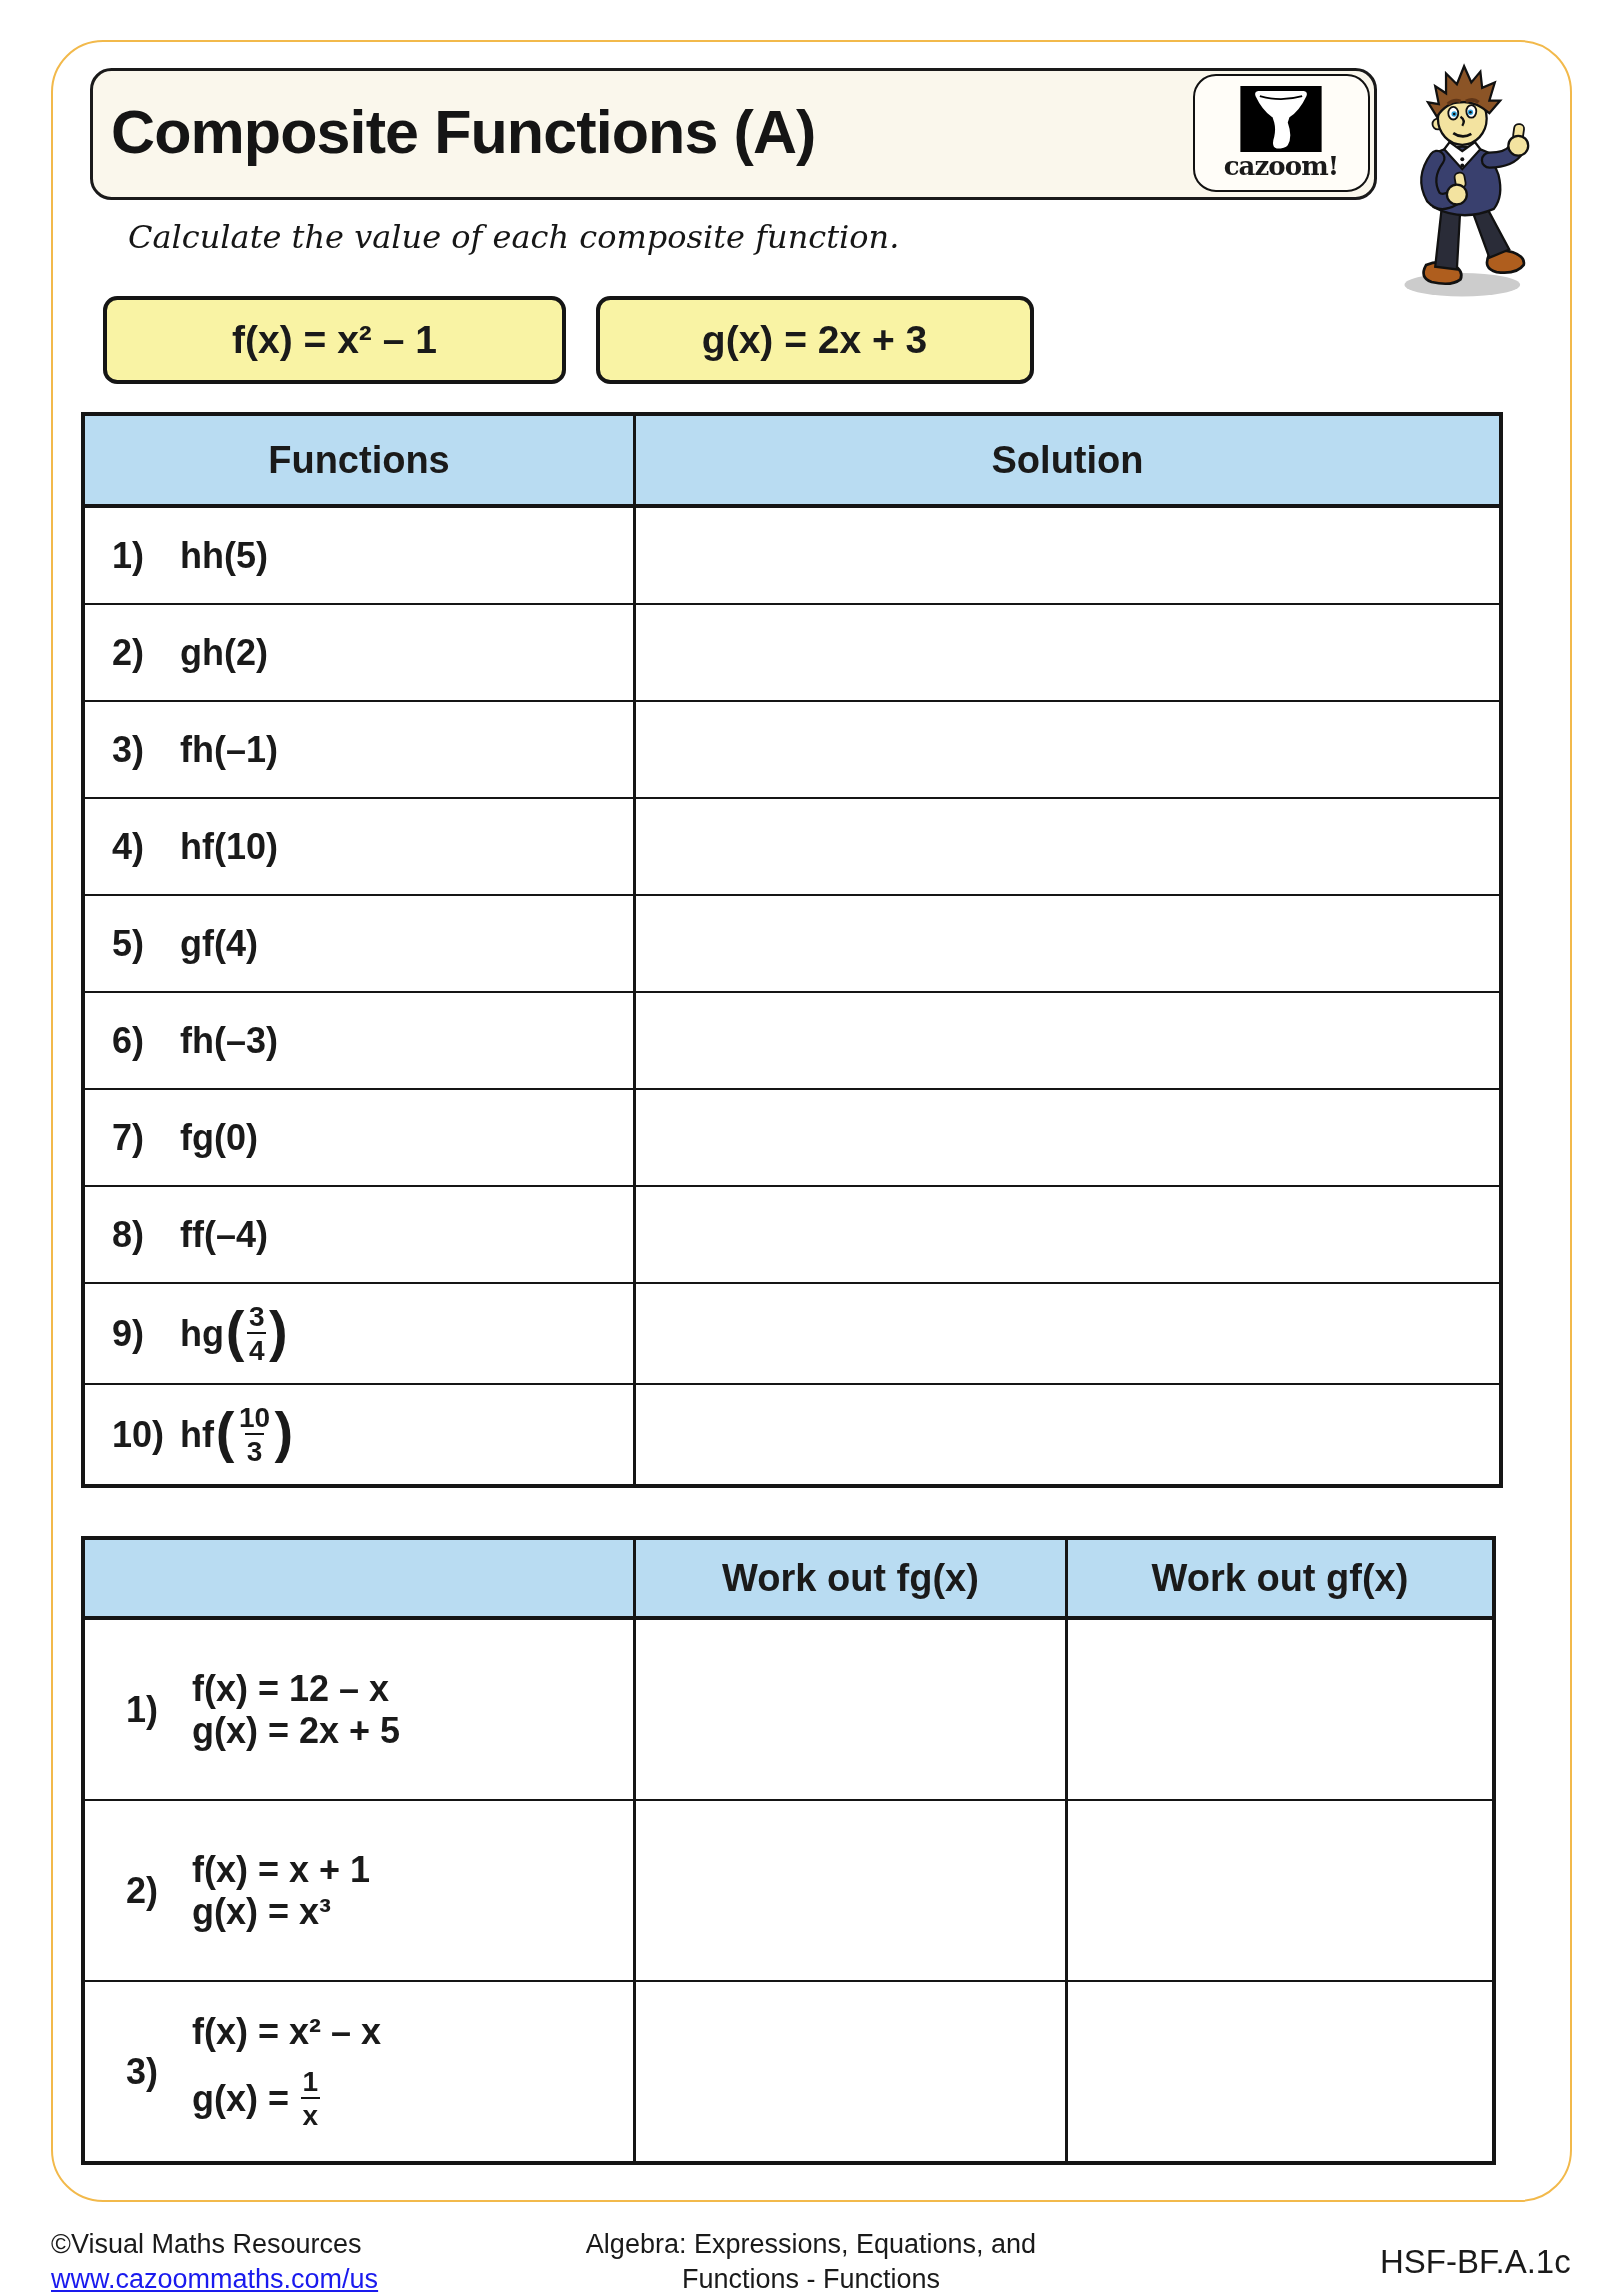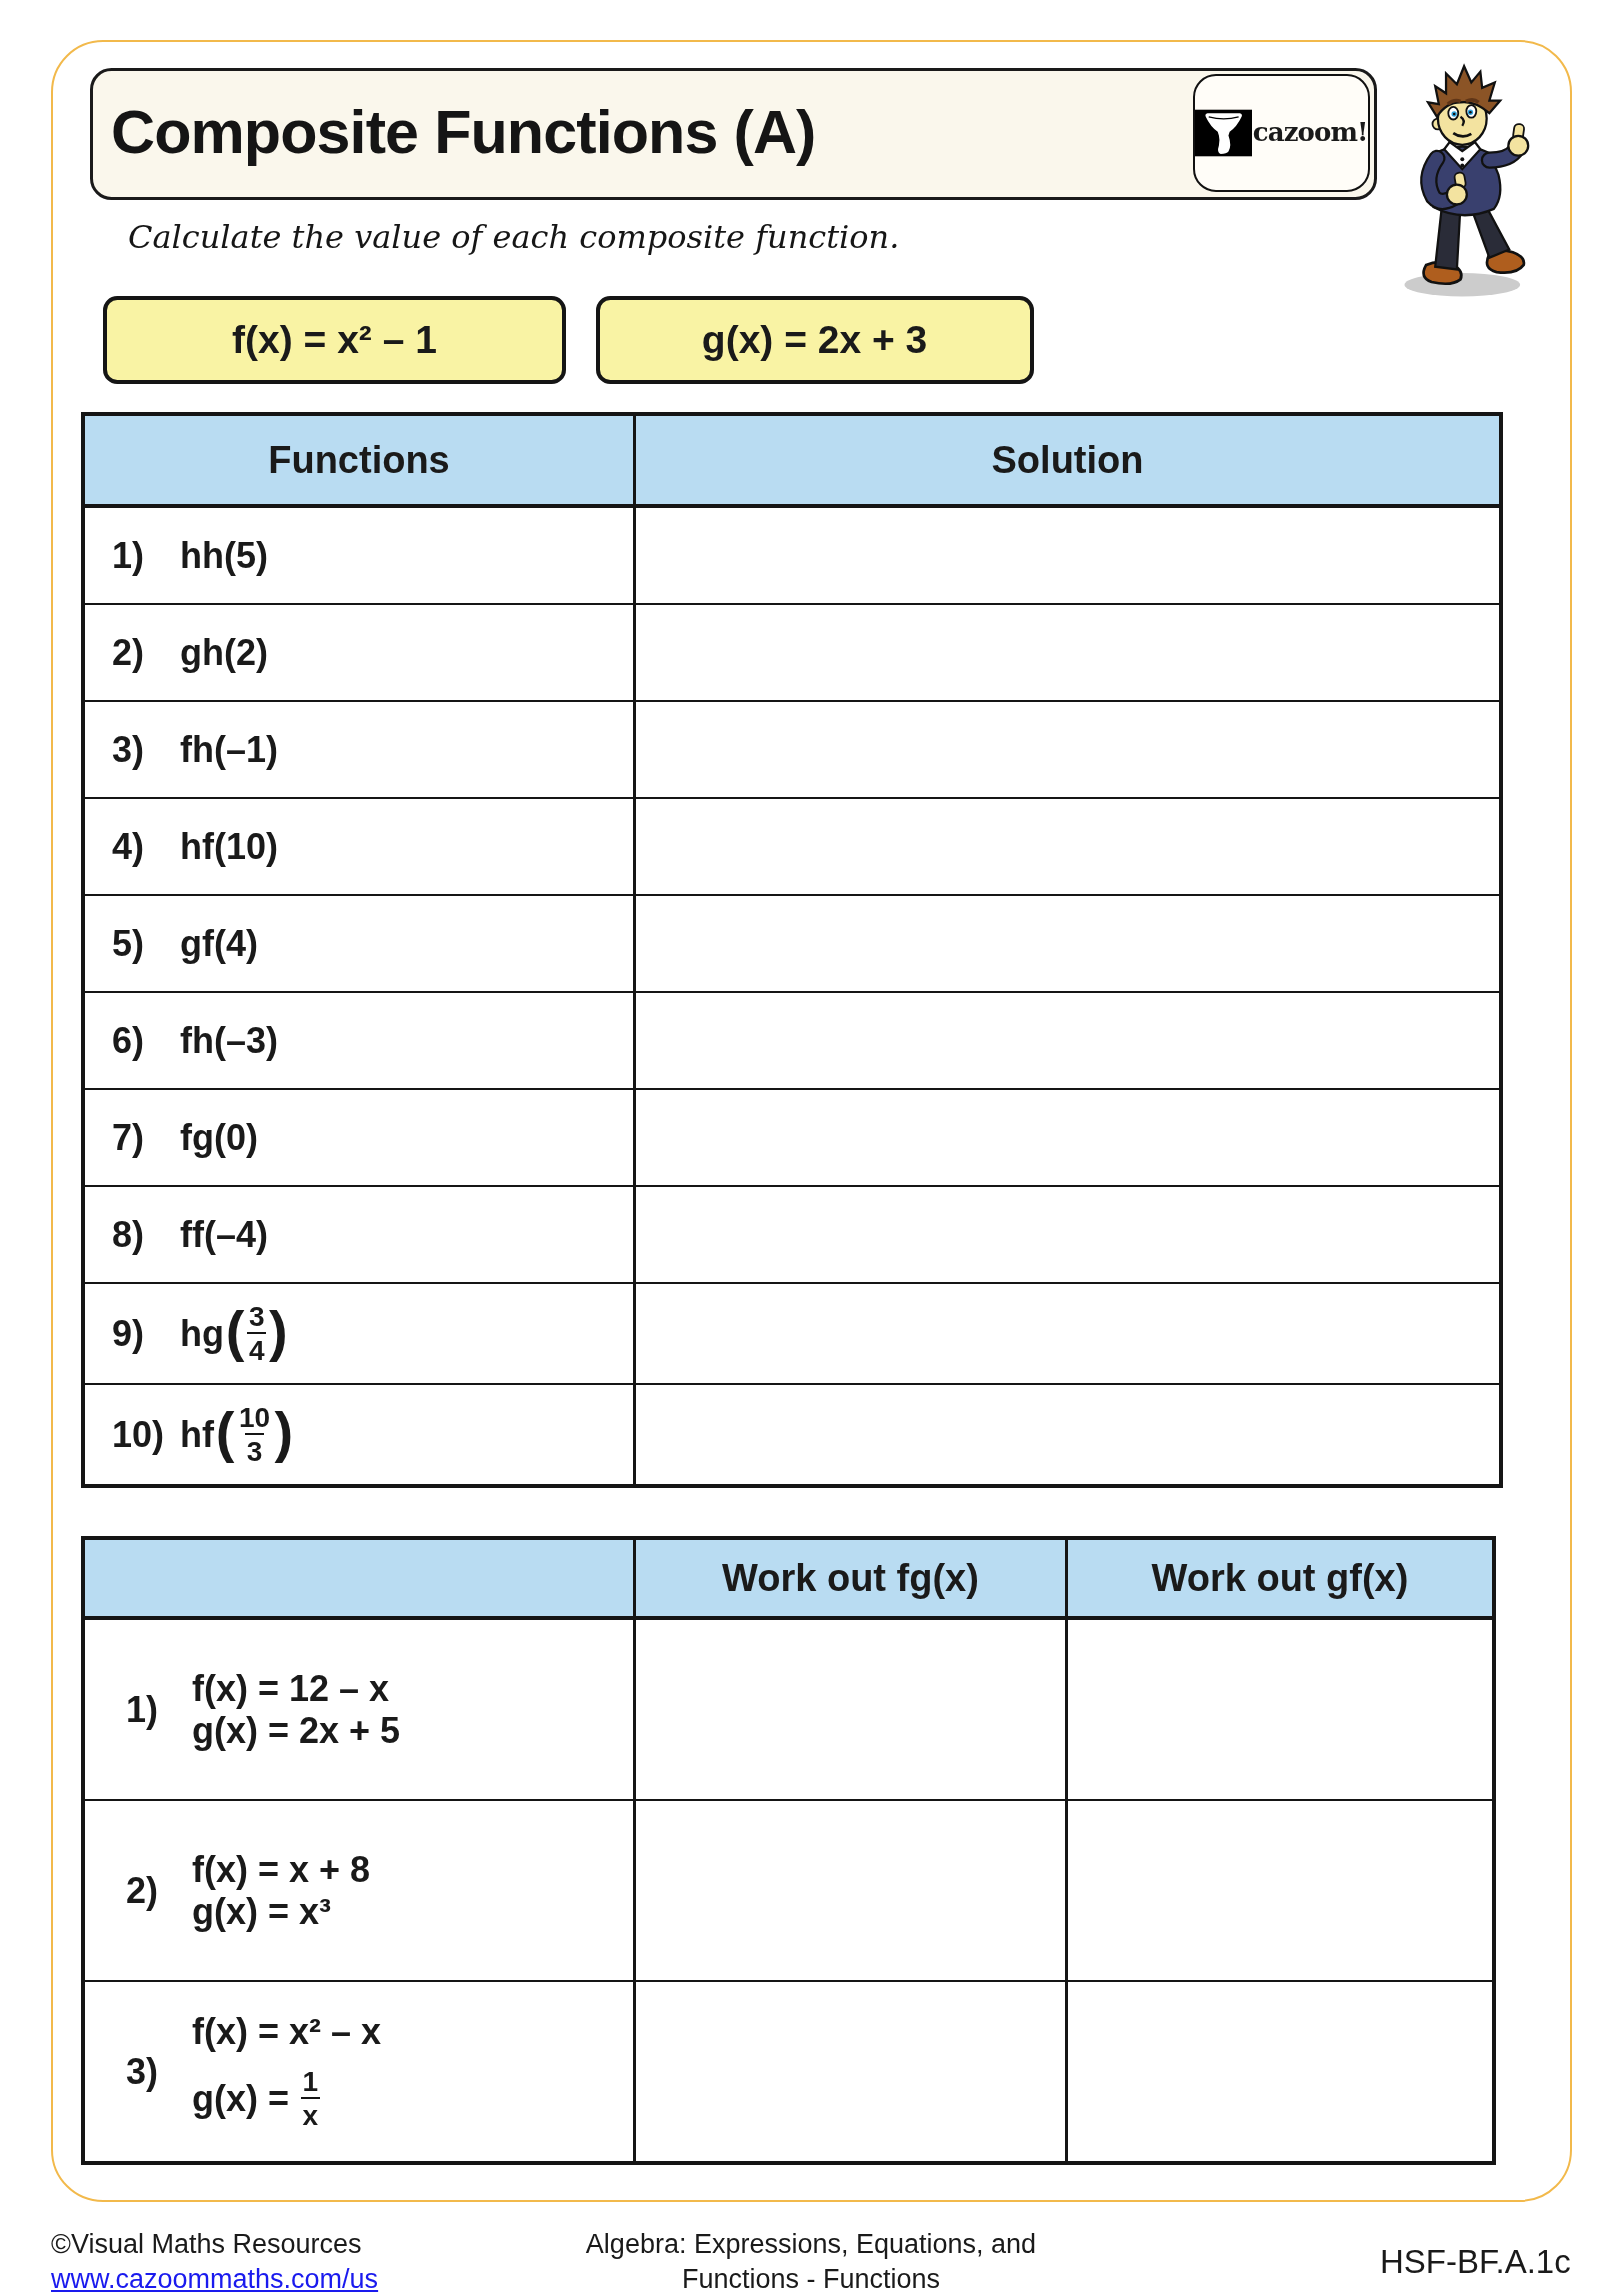--- a/index.html
+++ b/index.html
@@ -16,21 +16,21 @@
     position:absolute; left:90px; top:68px; width:1287px; height:132px;
     background:#FAF7EC; border:3.6px solid #1a1a1a; border-radius:21.5px; box-sizing:border-box;
   }
   .title-box h1 {
     margin:0; padding-left:18px; font-size:61px; font-weight:bold; line-height:123px; color:#151515;
     letter-spacing:-0.9px; white-space:nowrap;
   }
   .logo-box {
     position:absolute; top:2.7px; right:4.5px; width:177px; height:118px;
     background:#fffdf8; border:2.7px solid #111; border-radius:23px; box-sizing:border-box;
-    display:flex; align-items:center; justify-content:center; gap:0.9px;
+    display:flex; flex-direction:column; align-items:center; justify-content:center; gap:0.9px;
   }
   .brand {font-family:"DejaVu Serif", serif; font-weight:bold; font-size:26px; letter-spacing:-0.9px; line-height:27px;}
   
   .character {position:absolute; left:1388px; top:59px; width:154px; height:242px;}
   
   .instruction {
     position:absolute; left:128px; top:218px; margin:0;
     font-family:"DejaVu Serif", serif; font-style:italic; font-size:32px; color:#161616;
   }
   
@@ -250,21 +250,21 @@
       </span>
     </div>
     <div class="blankcell"></div>
     <div class="blankcell"></div>
   </div>
 
   <div class="trow tdata">
     <div class="t2func">
       <span class="qnum">2)</span>
       <span class="lines">
-        <span>f(x) = x + 8</span>
+        <span>f(x) = x + 1</span>
         <span>g(x) = x³</span>
       </span>
     </div>
     <div class="blankcell"></div>
     <div class="blankcell"></div>
   </div>
 
   <div class="trow tdata">
     <div class="t2func">
       <span class="qnum">3)</span>

